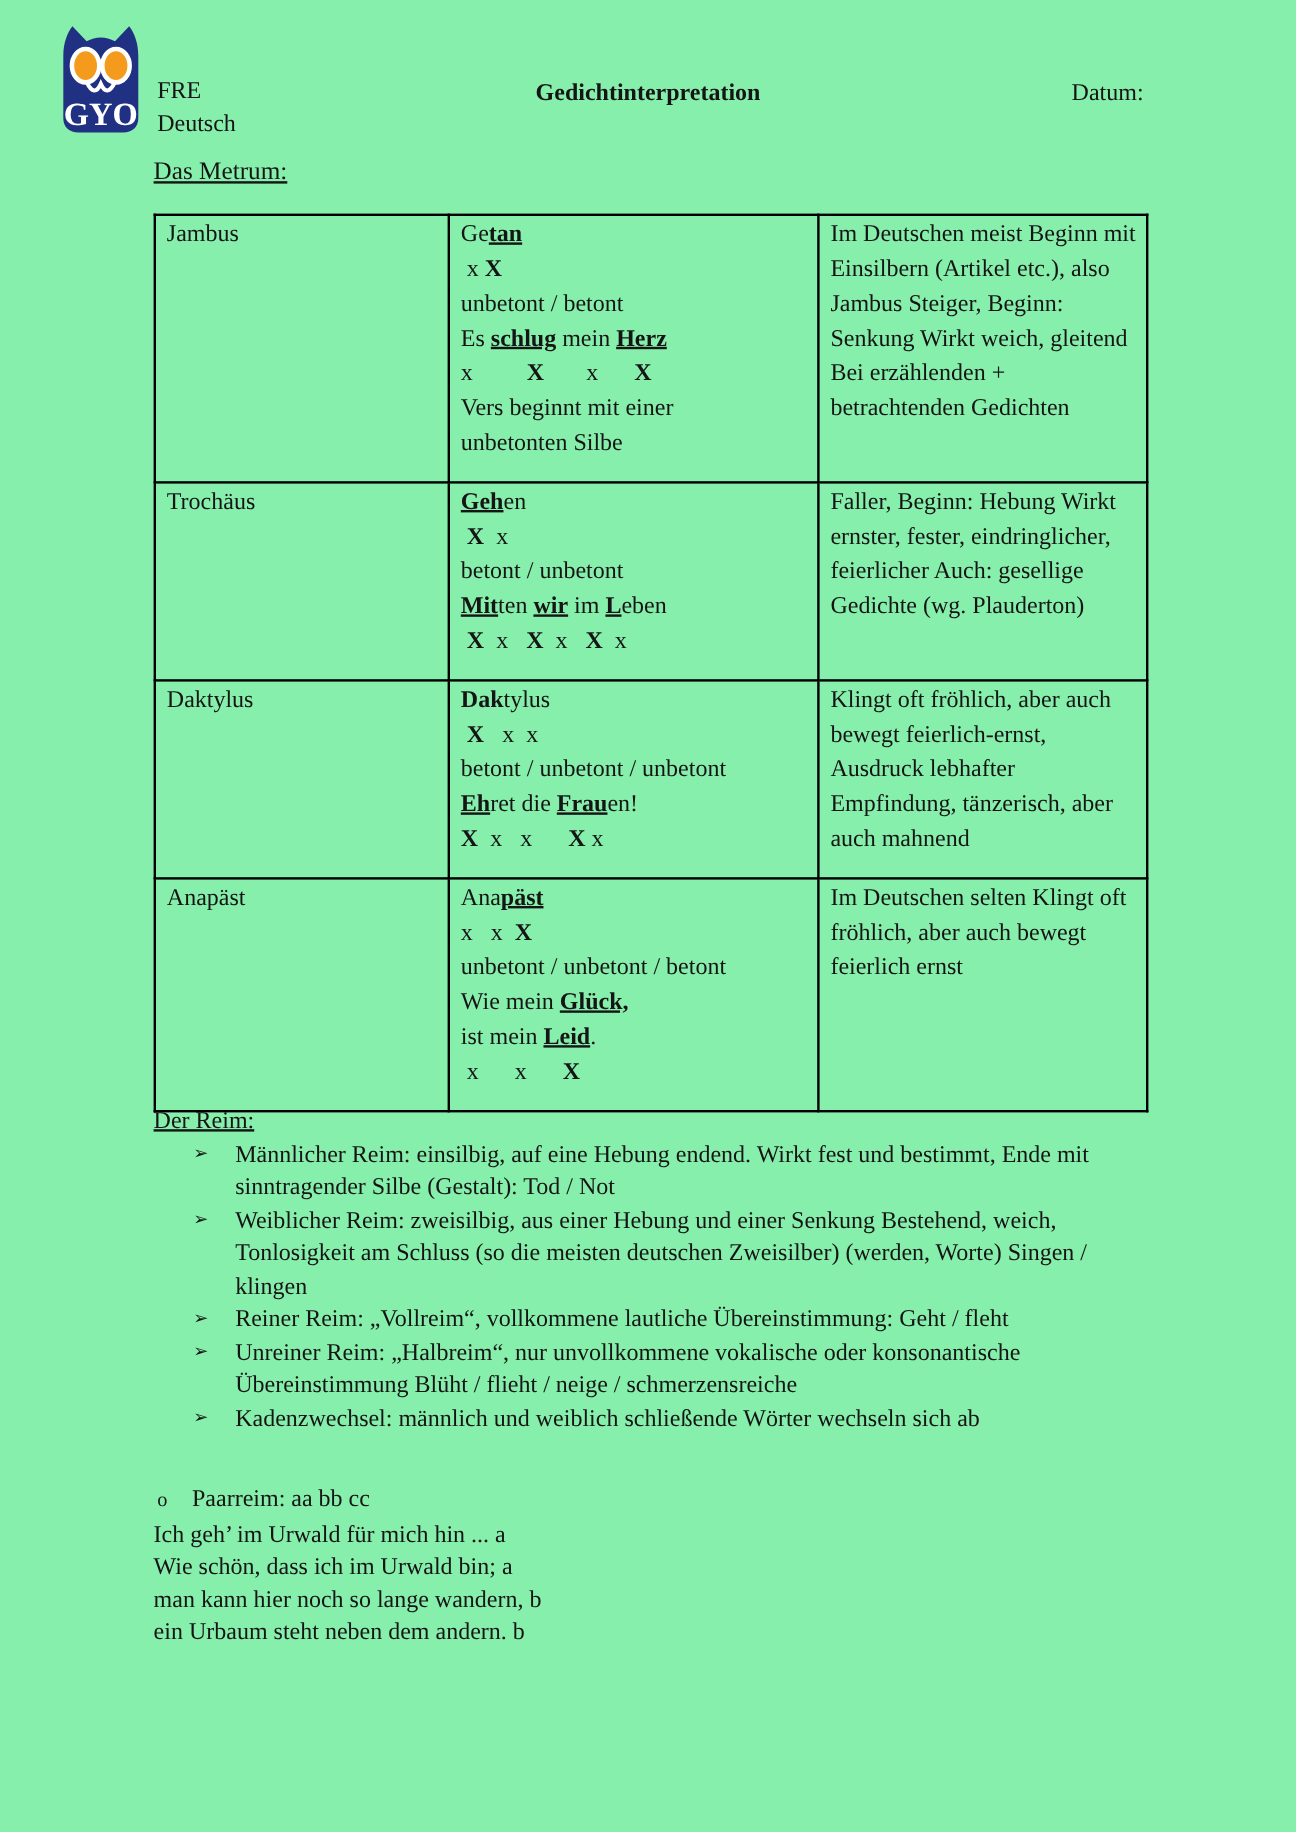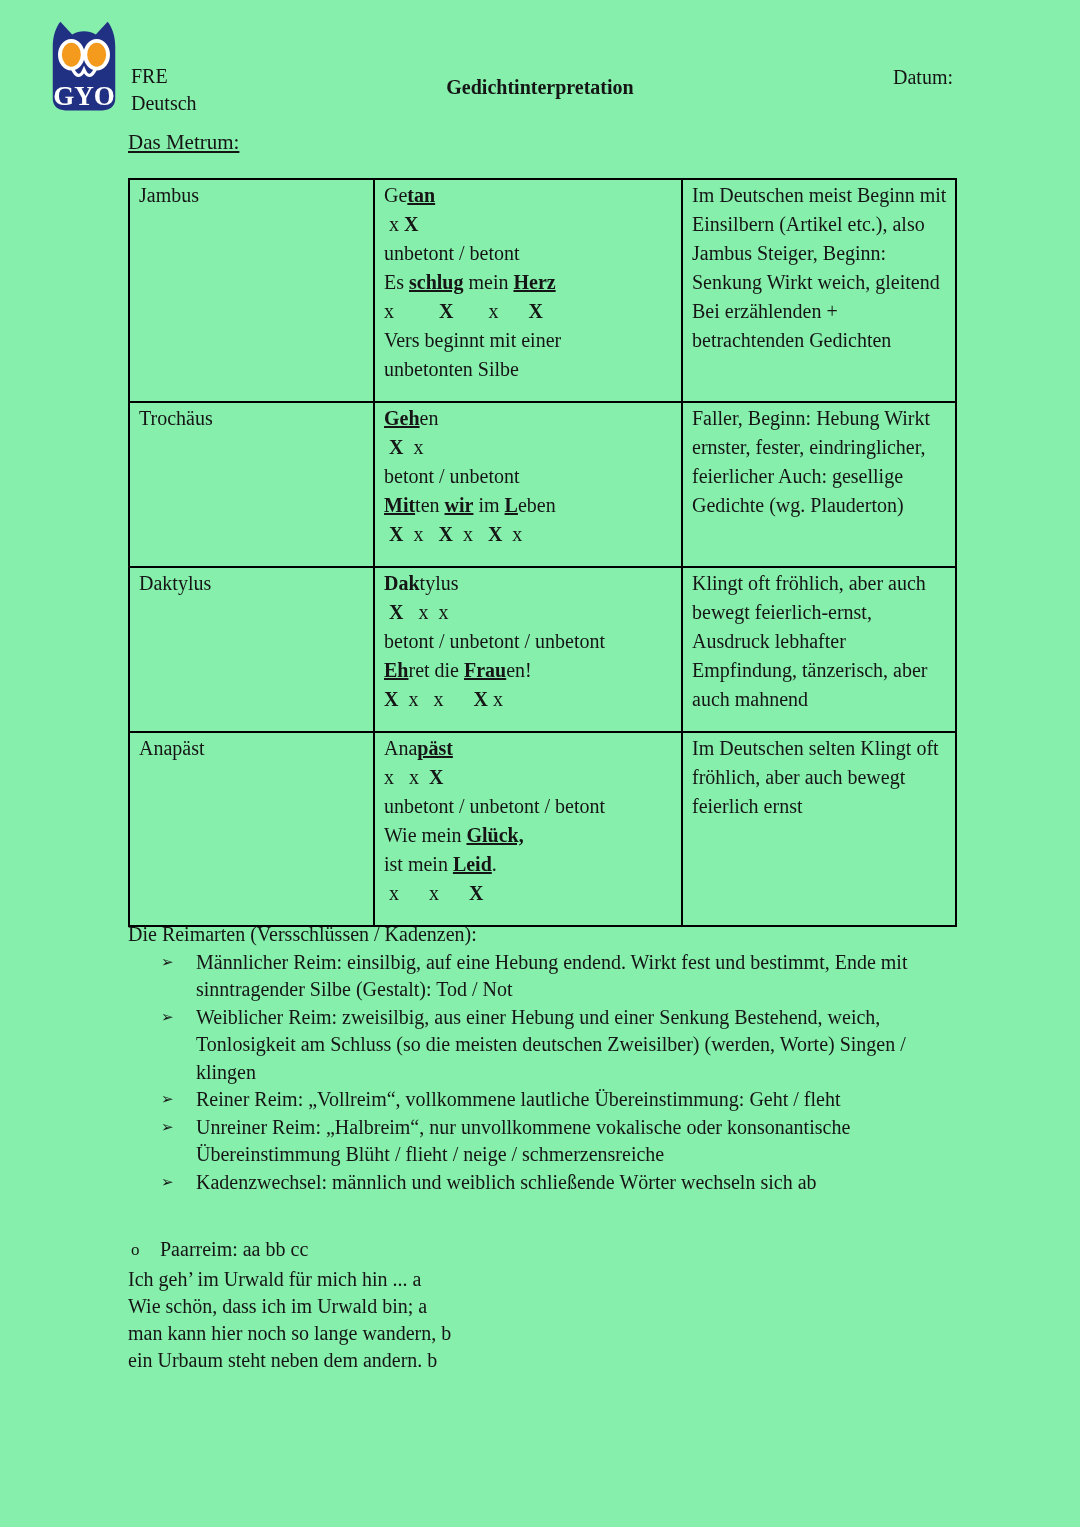--- a/index.html
+++ b/index.html
@@ -7,21 +7,21 @@
   body {
     width:1080px; height:1527px;
     font-family:"Liberation Serif", serif;
     color:#151515;
   }
   .page { position:relative; width:1080px; height:1527px; background:#86efac; overflow:hidden; }
 
   
   .logo { position:absolute; left:46px; top:12px; width:76px; height:104px; }
   .org { position:absolute; left:131px; top:63px; font-size:20px; line-height:27px; }
-  .doc-title { position:absolute; left:0; top:76px; width:1080px; text-align:center; font-weight:700; font-size:20px; }
+  .doc-title { position:absolute; left:0; top:66px; width:1080px; text-align:center; font-weight:700; font-size:20px; }
   .datum { position:absolute; left:893px; top:66px; font-size:20px; }
 
   
   .metrum-heading { position:absolute; left:128px; top:130px; font-size:21px; text-decoration:underline; }
 
   
   .metrum-table { position:absolute; left:128px; top:178px; width:827px; border-collapse:collapse; table-layout:fixed; }
   .metrum-table td {
     border:2px solid #000; vertical-align:top;
     padding:1px 8px 17px 9px; font-size:20px; line-height:29px;
@@ -118,21 +118,21 @@
           <div class="ex-line"><span>Wie mein </span><span class="seg-b seg-u">Glück,</span></div>
           <div class="ex-line"><span>ist mein </span><span class="seg-b seg-u">Leid</span><span>.</span></div>
           <div class="ex-line"><span> x      x      </span><span class="seg-b">X</span></div>
         </td>
         <td>Im Deutschen selten Klingt oft fröhlich, aber auch bewegt feierlich ernst</td>
       </tr>
     </tbody>
   </table>
 
   <div class="reim">
-    <div>Die Reimarten (Versschlüssen / Kadenzen):</div>
+    <div class="reim-heading">Der Reim:</div>
     <div class="bullet">
       <span class="bullet-marker">➢</span>
       <span class="bullet-text">Männlicher Reim: einsilbig, auf eine Hebung endend. Wirkt fest und bestimmt, Ende mit sinntragender Silbe (Gestalt): Tod / Not</span>
     </div>
     <div class="bullet">
       <span class="bullet-marker">➢</span>
       <span class="bullet-text">Weiblicher Reim: zweisilbig, aus einer Hebung und einer Senkung Bestehend, weich, Tonlosigkeit am Schluss (so die meisten deutschen Zweisilber) (werden, Worte) Singen / klingen</span>
     </div>
     <div class="bullet">
       <span class="bullet-marker">➢</span>

